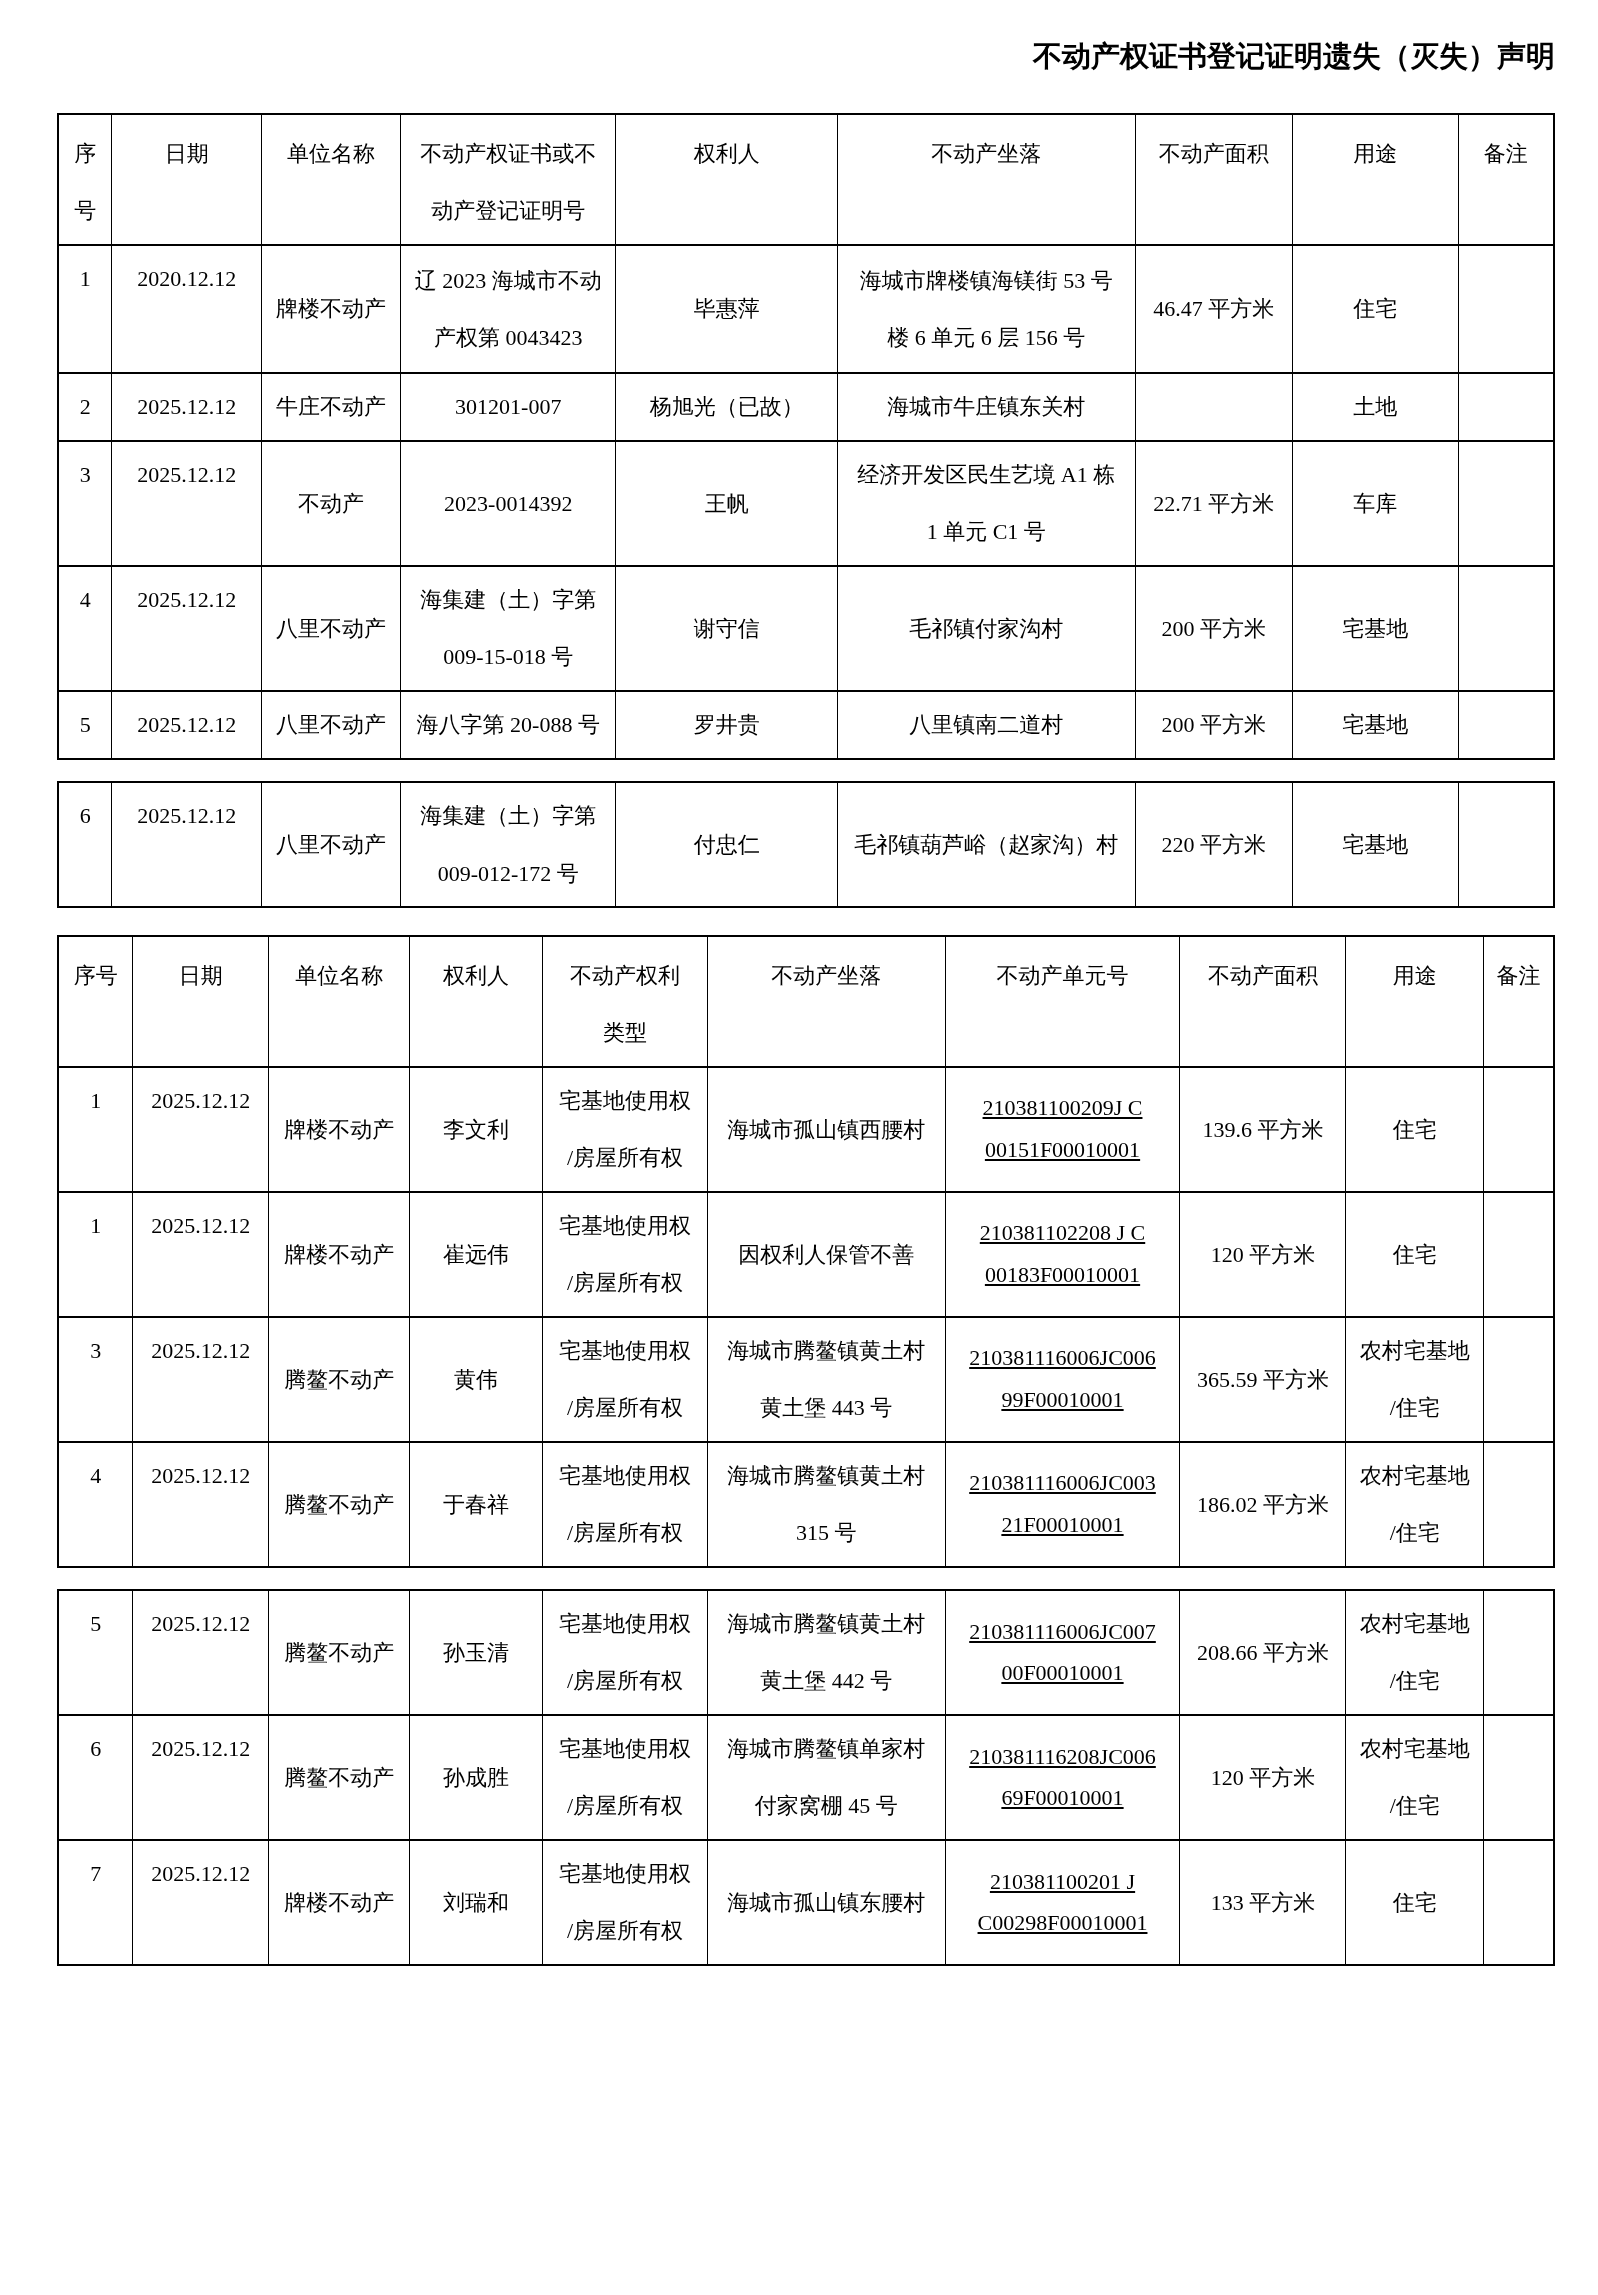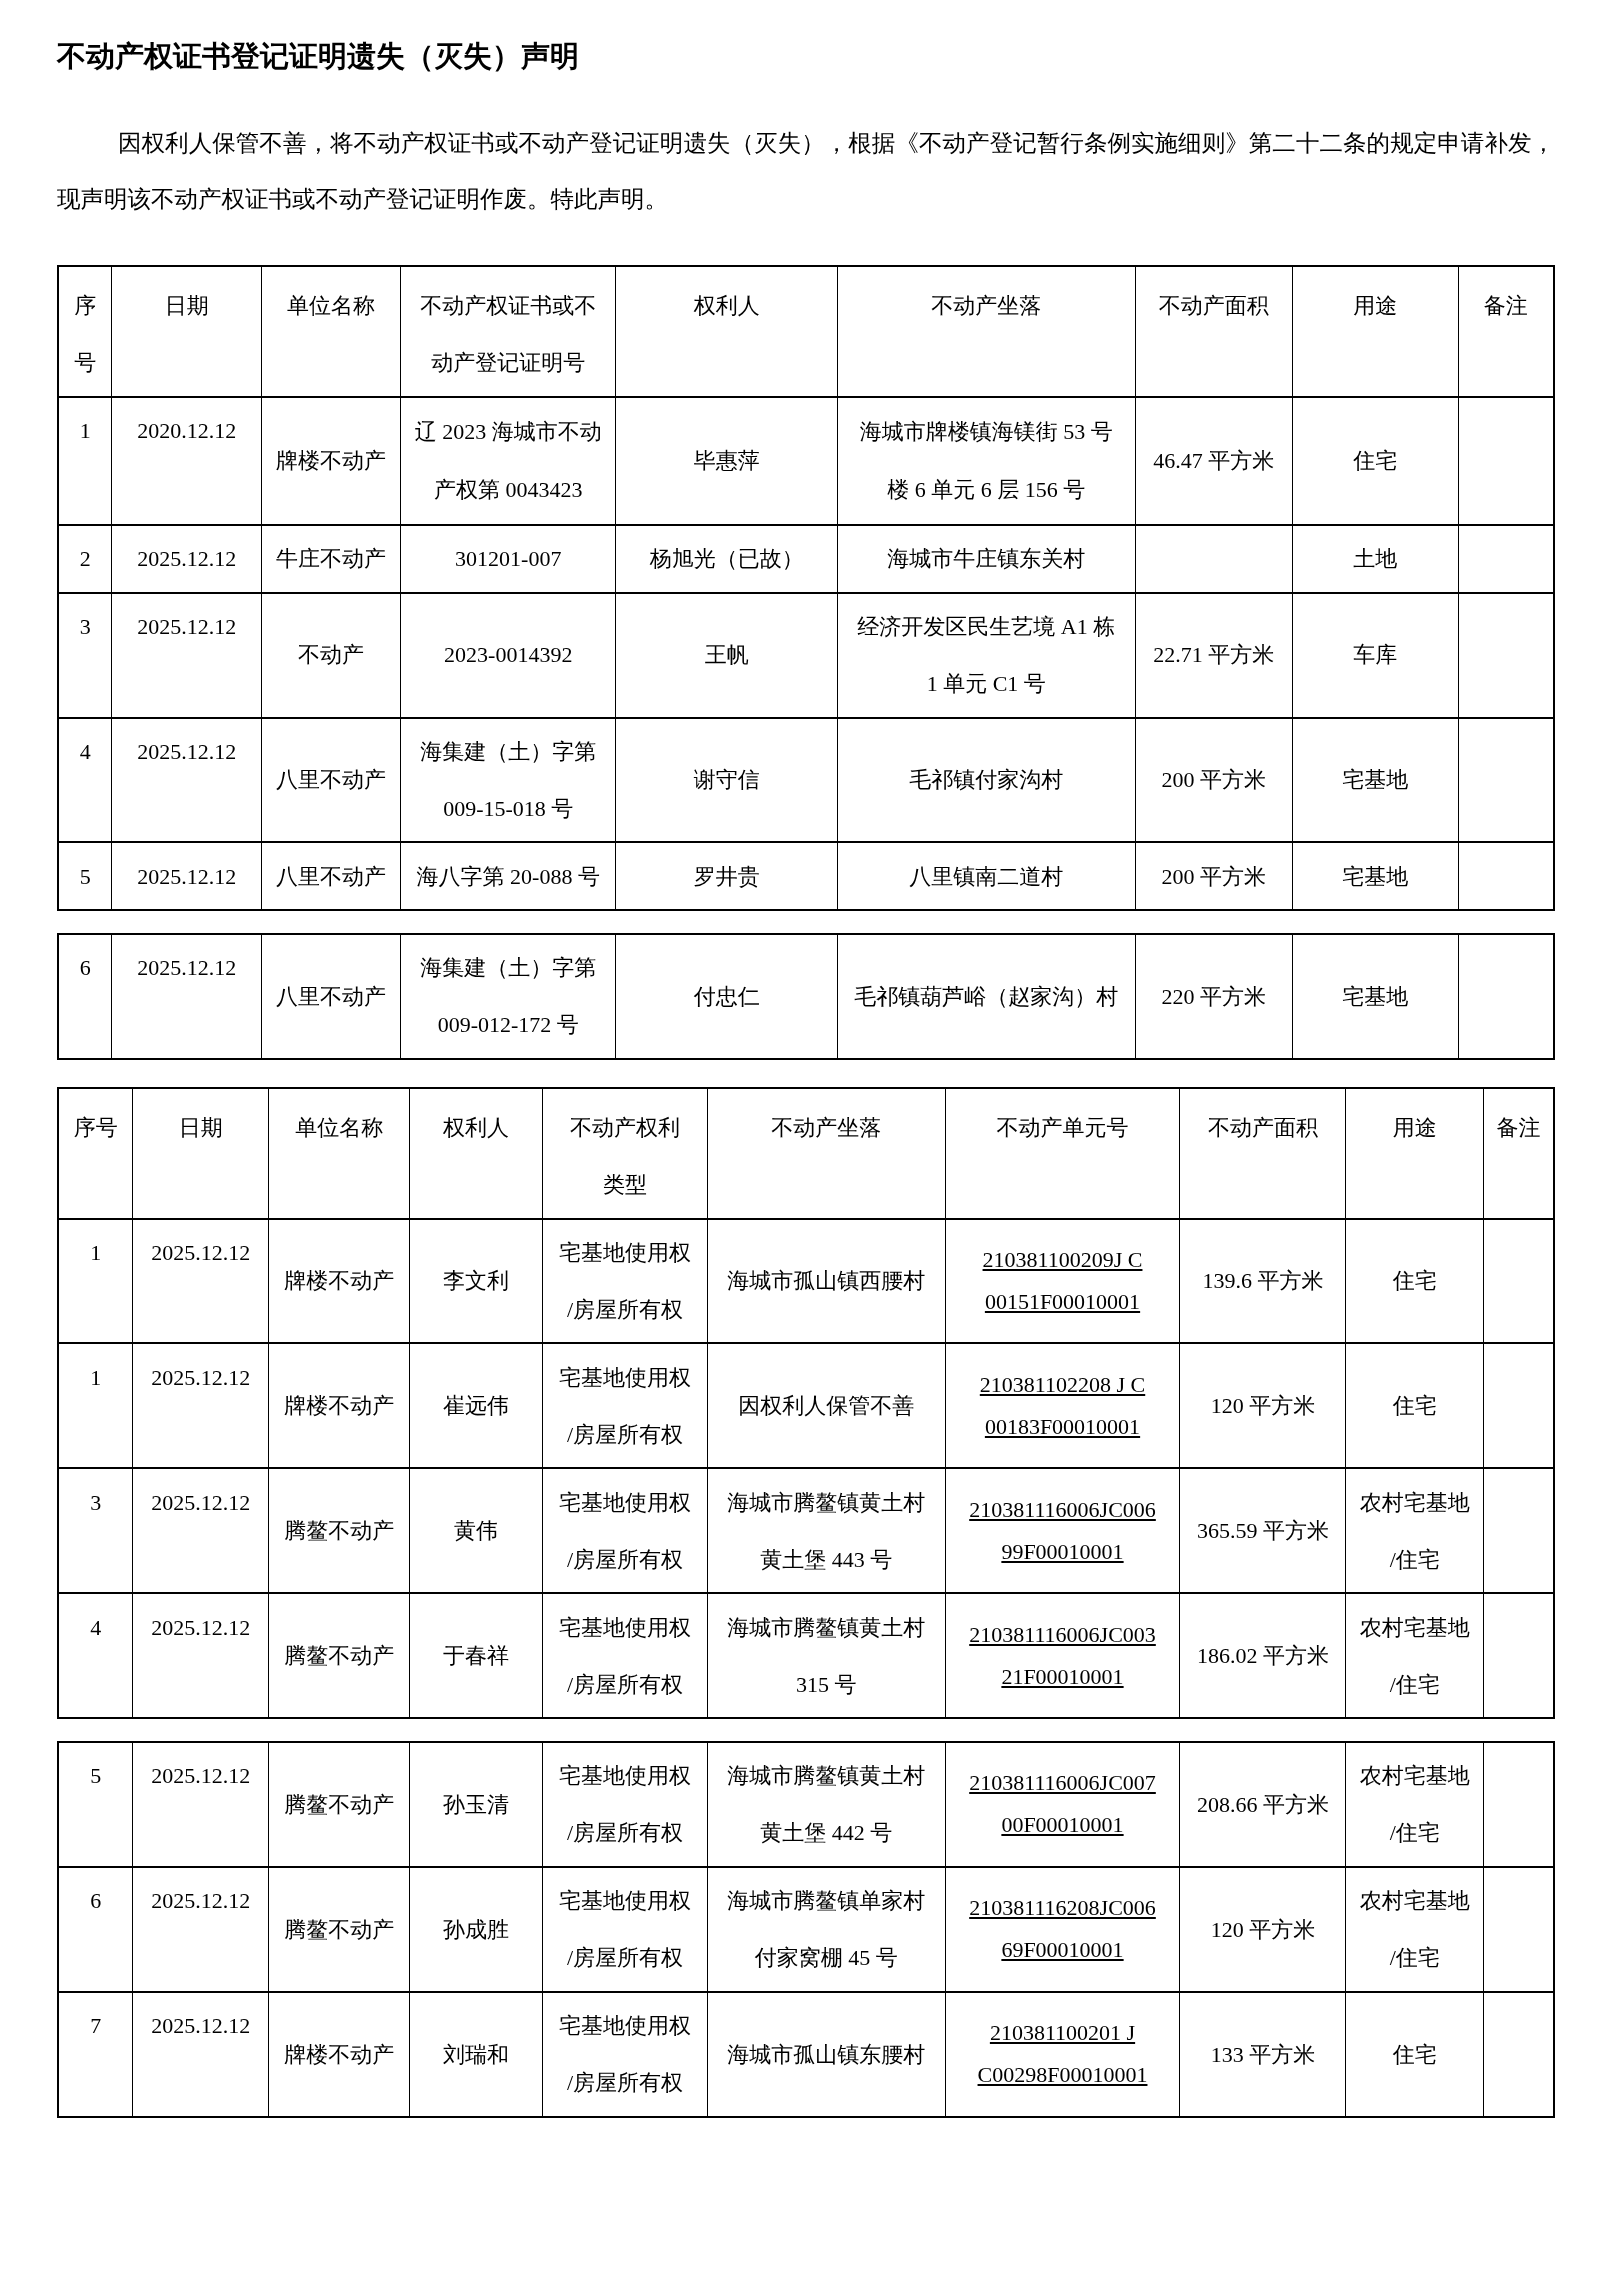--- a/index.html
+++ b/index.html
@@ -10,21 +10,21 @@
   }
   .page {
     box-sizing: border-box;
     width: 1599px;
     min-height: 2295px;
     padding: 27px 44px 36px 57px;
   }
   .doc-title {
     font-size: 29px;
     font-weight: bold;
-    text-align: left;
+    text-align: right;
     line-height: 1.3;
     margin: 11.4px 0 0 0;
   }
   .doc-title.second { margin-top: 68px; }
   .doc-para {
     font-size: 23.5px;
     line-height: 2.4;
     text-align: justify;
     text-indent: 61px;
     margin: 39px 0 0 0;
@@ -68,21 +68,20 @@
   
   .t2 td:nth-child(7), .t2b td:nth-child(7) { line-height: 1.9; text-decoration: underline; }
 </style>
 </head>
 <body>
 
 <div class="page">
 
   <h1 class="doc-title">不动产权证书登记证明遗失（灭失）声明</h1>
 
-  <p class="doc-para">因权利人保管不善，将不动产权证书或不动产登记证明遗失（灭失），根据《不动产登记暂行条例实施细则》第二十二条的规定申请补发，现声明该不动产权证书或不动产登记证明作废。特此声明。</p>
 
   <table class="doc-table t1">
       <colgroup>
         <col style="width: 3.6%;">
         <col style="width: 10%;">
         <col style="width: 9.3%;">
         <col style="width: 14.4%;">
         <col style="width: 14.8%;">
         <col style="width: 19.9%;">
         <col style="width: 10.5%;">

